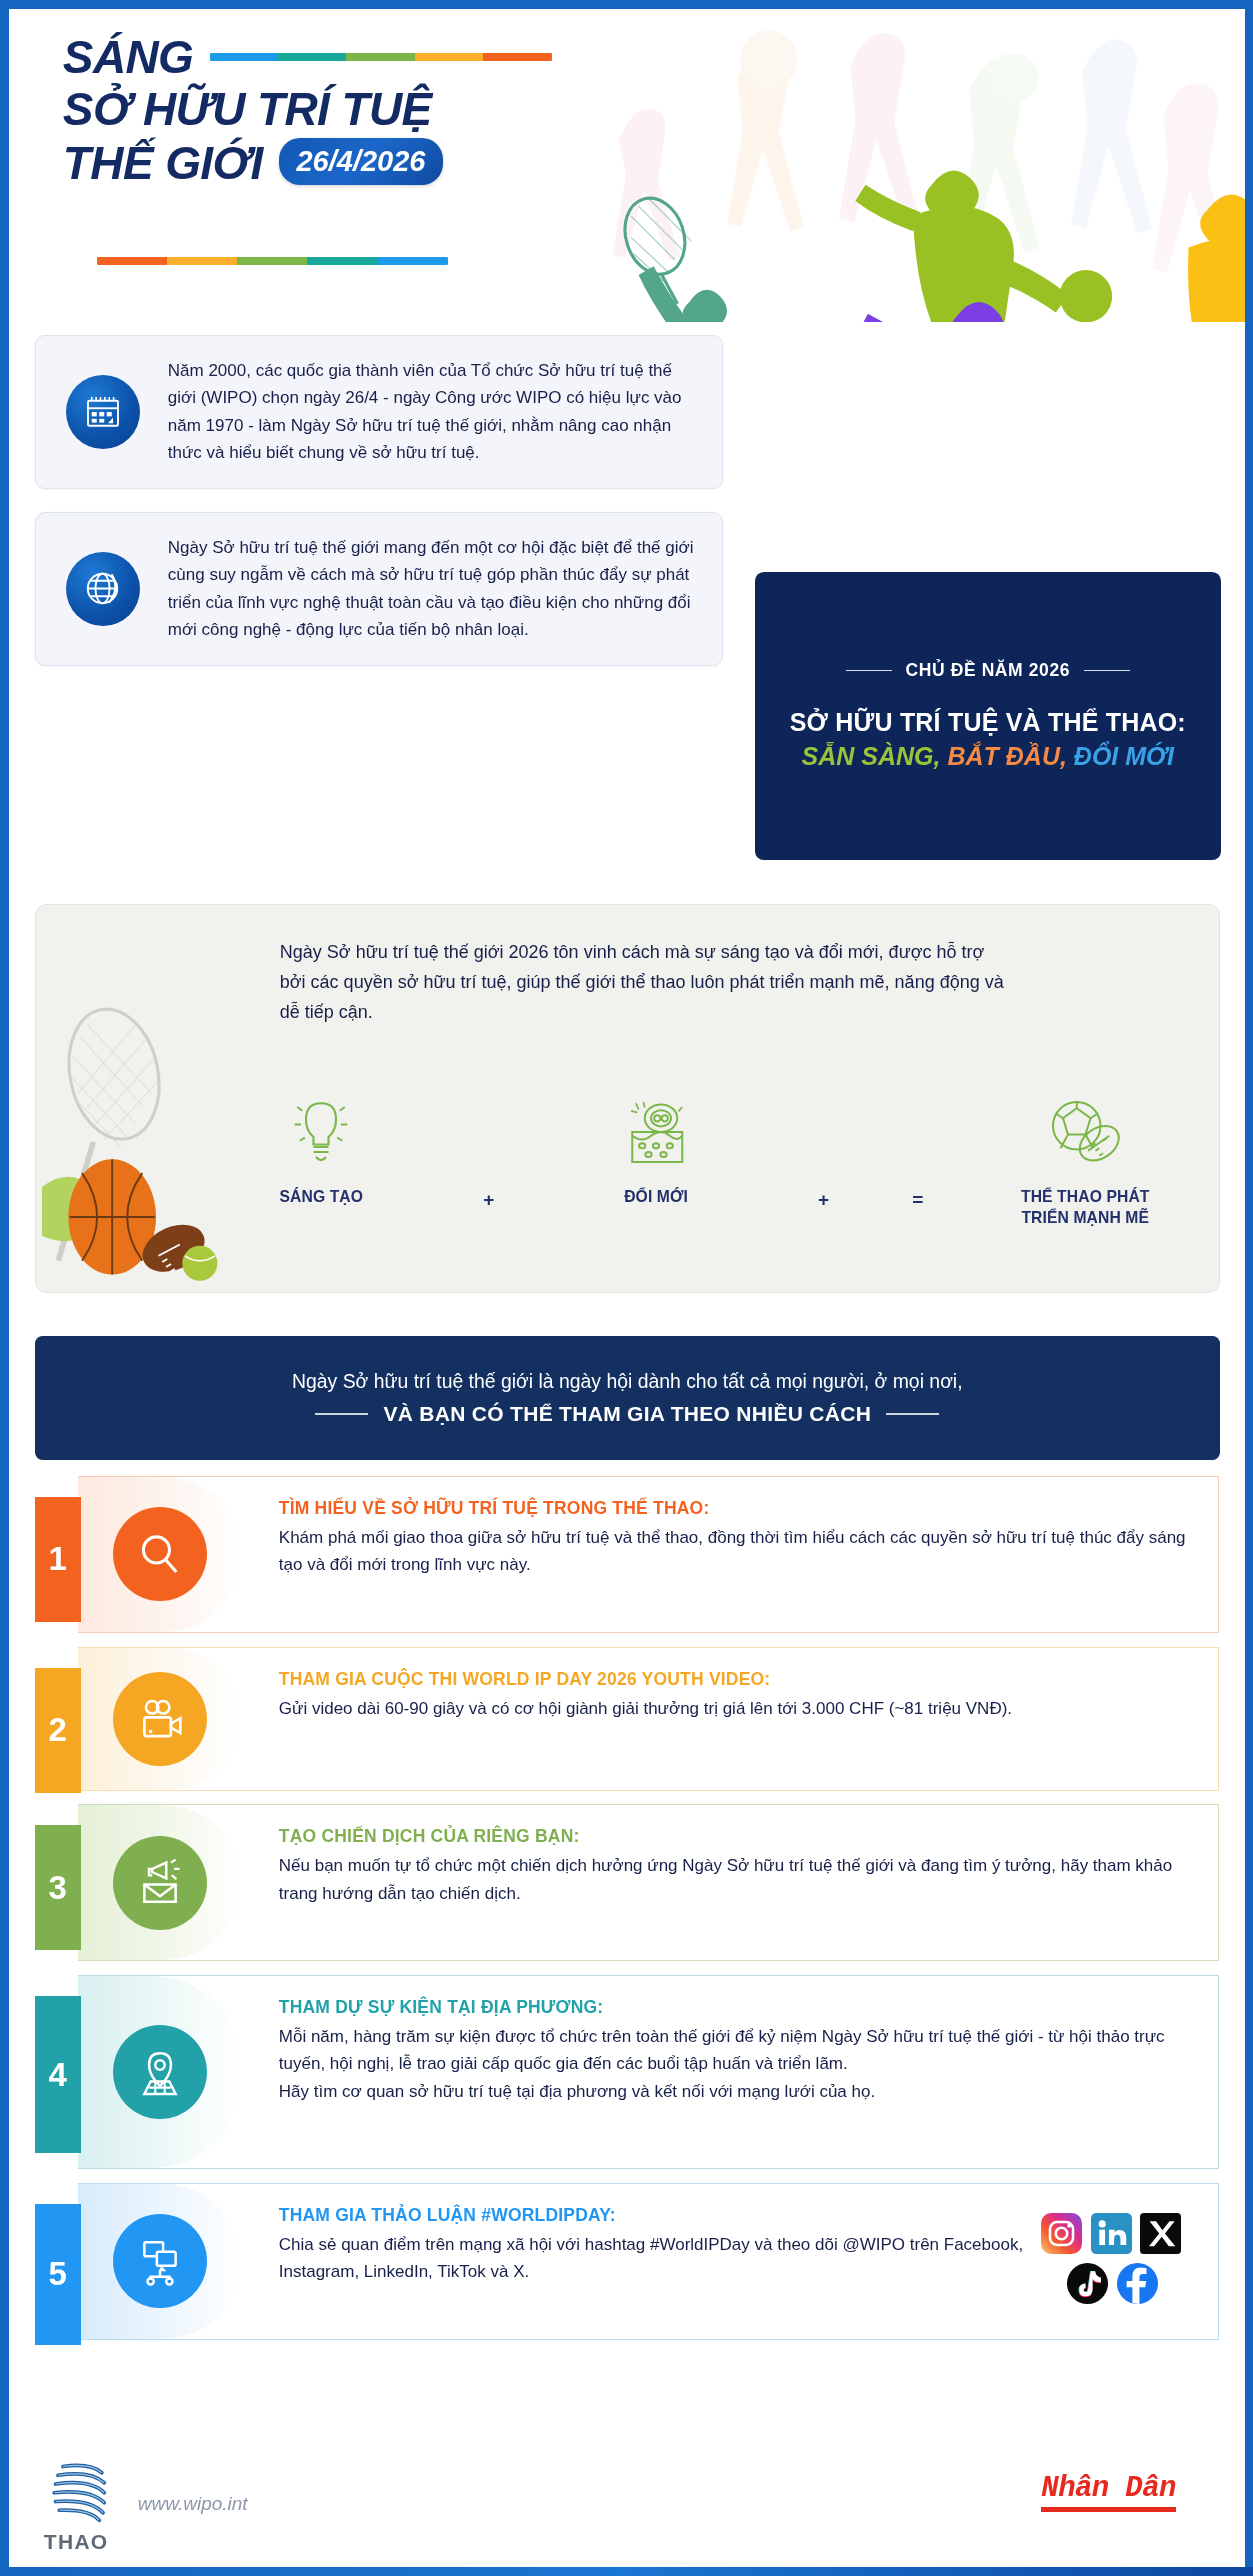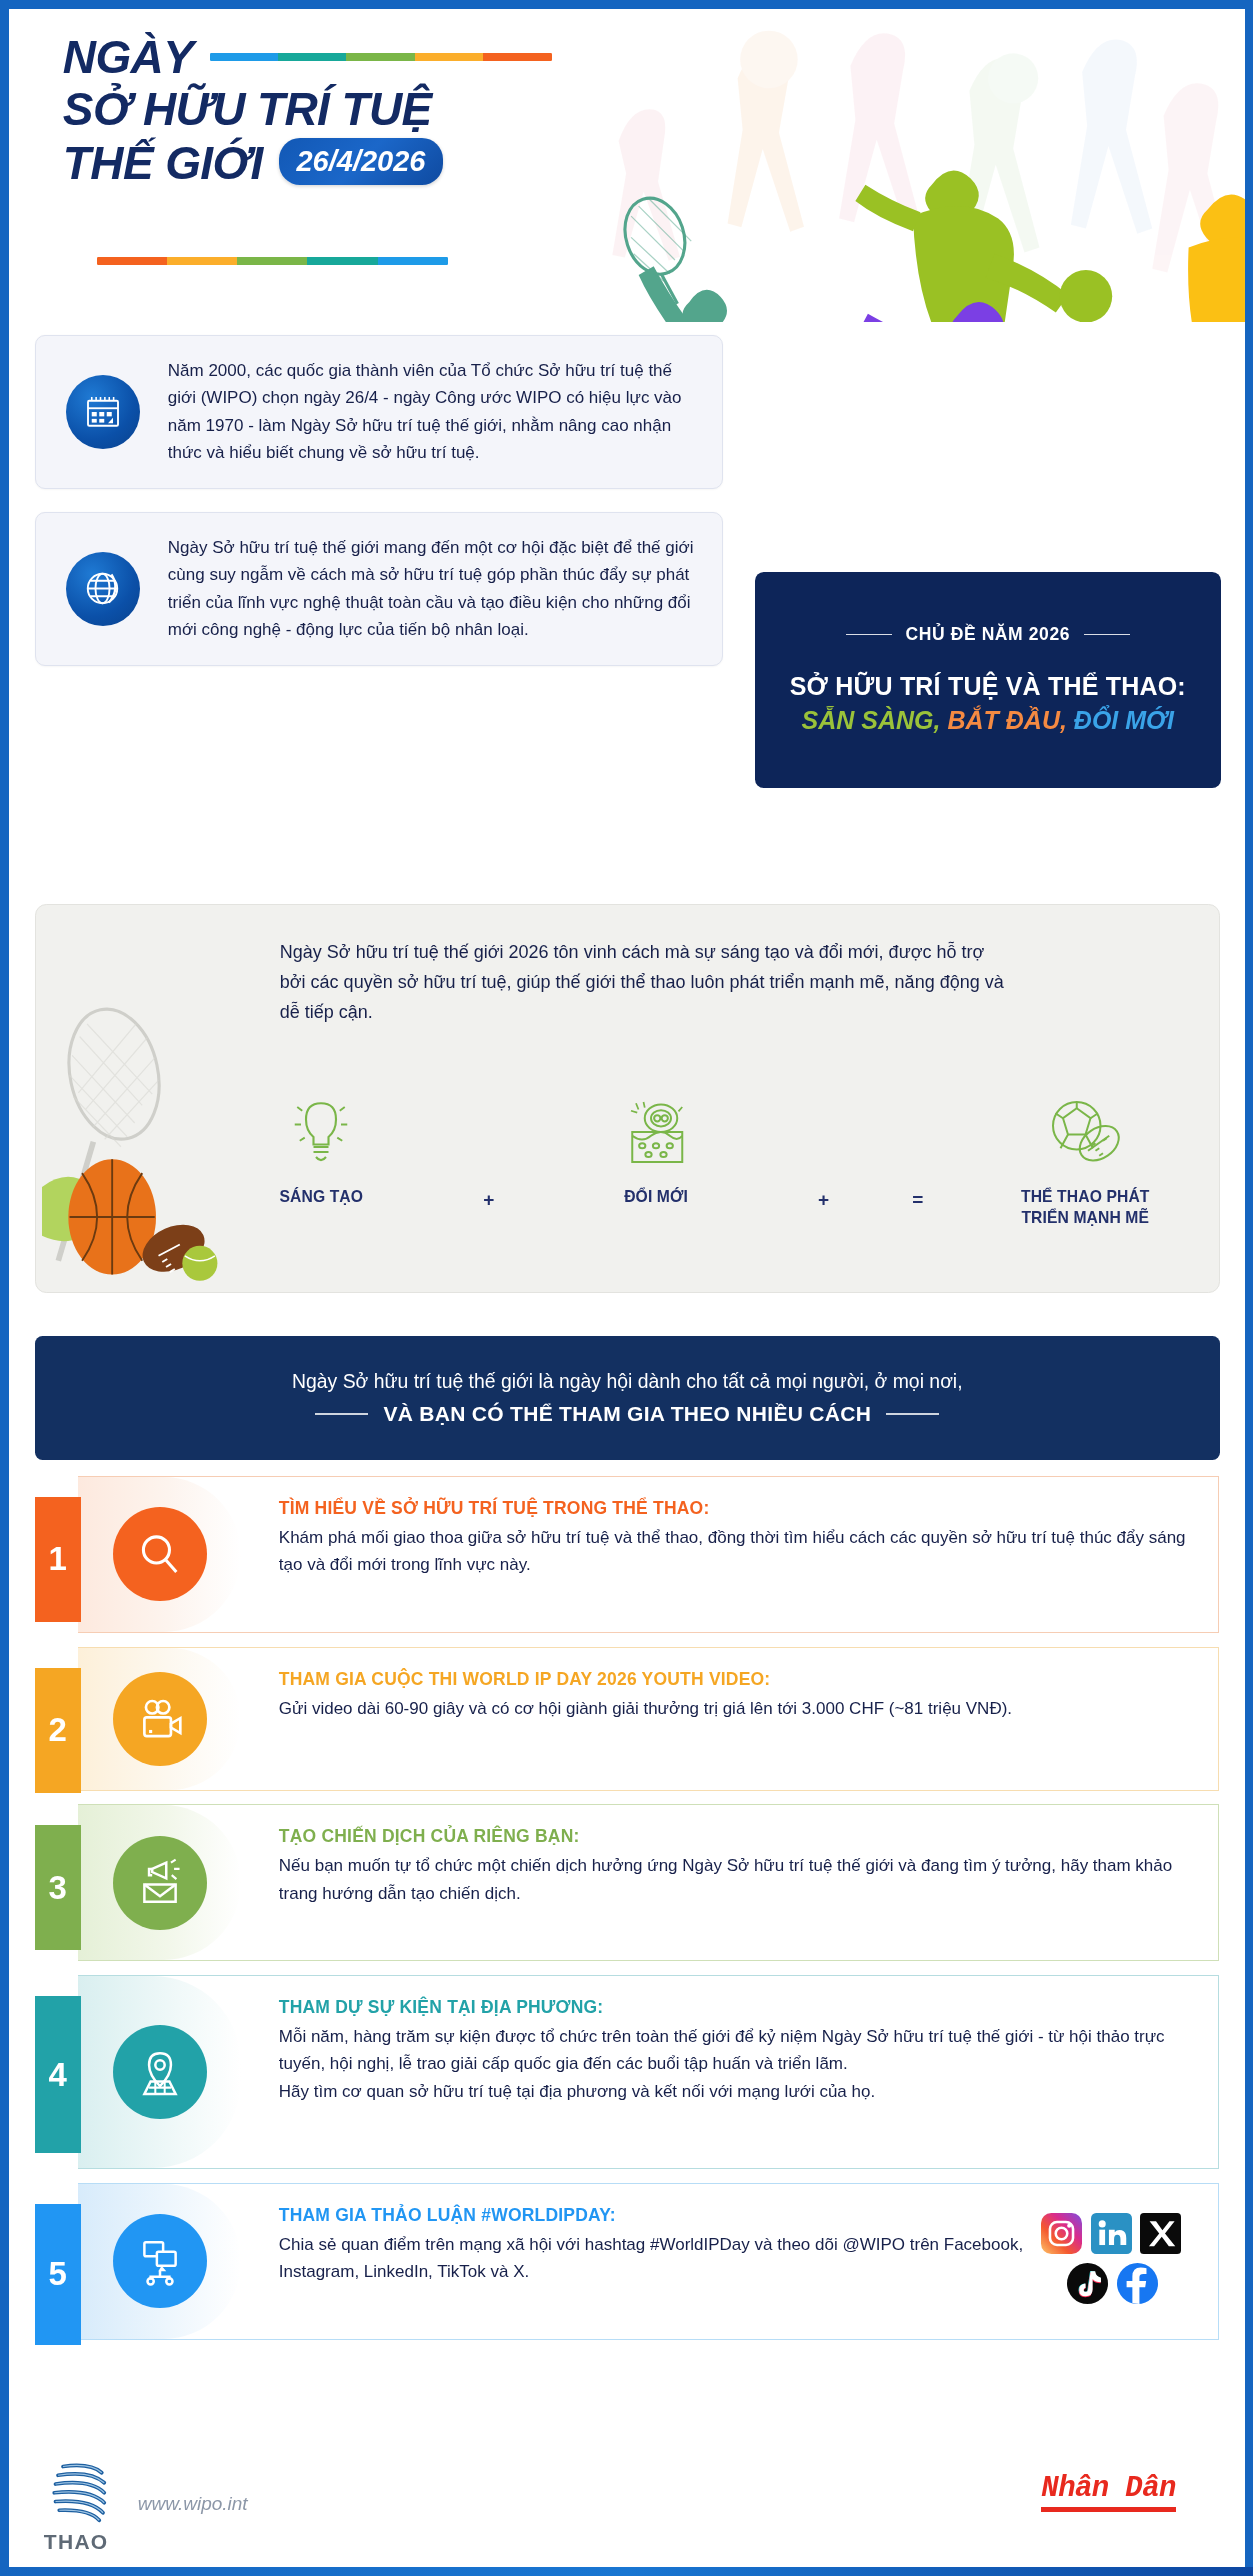--- a/index.html
+++ b/index.html
@@ -50,21 +50,21 @@
   .card .cicon {
     position:absolute; left: 30px; top: 50%; transform: translateY(-50%);
     width: 74px; height: 74px; border-radius: 50%;
     background: radial-gradient(circle at 35% 30%, #1f7ad4 0%, #0b50a8 60%, #09418c 100%);
     display:flex; align-items:center; justify-content:center;
   }
   .card p { font-size: 17px; line-height: 1.62; color: #17204a; font-weight: 400; }
 
   
   .theme-box {
-    position:absolute; left: 746px; top: 563px; width: 466px; height: 216px;
+    position:absolute; left: 746px; top: 563px; width: 466px; height: 288px;
     background: #0d2559; border-radius: 8.8px; color:#fff; text-align:center;
     display:flex; flex-direction:column; align-items:center; justify-content:center;
     z-index: 6;
   }
   .theme-top { display:flex; align-items:center; gap: 13.8px; margin-bottom: 26px;}
   .theme-top .ln { width: 46px; height: 1.3px; background:#ffffff; opacity:.85; display:block;}
   .theme-label { font-size: 17.5px; font-weight: 700; letter-spacing: 0.6px; }
   .theme-main { font-size: 25px; font-weight: 900; line-height: 1.22; letter-spacing: 0.2px; }
   .theme-sub { font-size: 25px; font-weight: 900; font-style: italic; line-height: 1.22; margin-top: 3.8px;}
   .c-green { color:#9ac23a; } .c-orange { color:#f58a42; } .c-blue { color:#3aa3e8; }
@@ -232,21 +232,21 @@
         <path d="M1408 470 q62 40 112 30 l6 32 q-70 14 -136 -30z"></path>
       </g>
       <g fill="none" stroke="#f96126" stroke-width="5">
         <ellipse cx="1500" cy="580" rx="44" ry="34" transform="rotate(20 1500 580)"></ellipse>
         <path d="M1462 596 l-38 18"></path>
       </g>
     </svg>
 
     <div class="title-block">
       <div class="rowflex">
-        <div class="t-line t1">NGÀY</div>
+        <div class="t-line t1">SÁNG</div>
         <div class="bar5">
           <span style="background:#1E9BE8"></span>
             <span style="background:#17A89A"></span>
           <span style="background:#7AB648"></span>
             <span style="background:#FBAE2B"></span>
           <span style="background:#F4621F"></span>
         </div>
       </div>
       <div class="t-line t2">SỞ HỮU TRÍ TUỆ</div>
       <div class="rowflex" style="margin-top:3.8px;">

